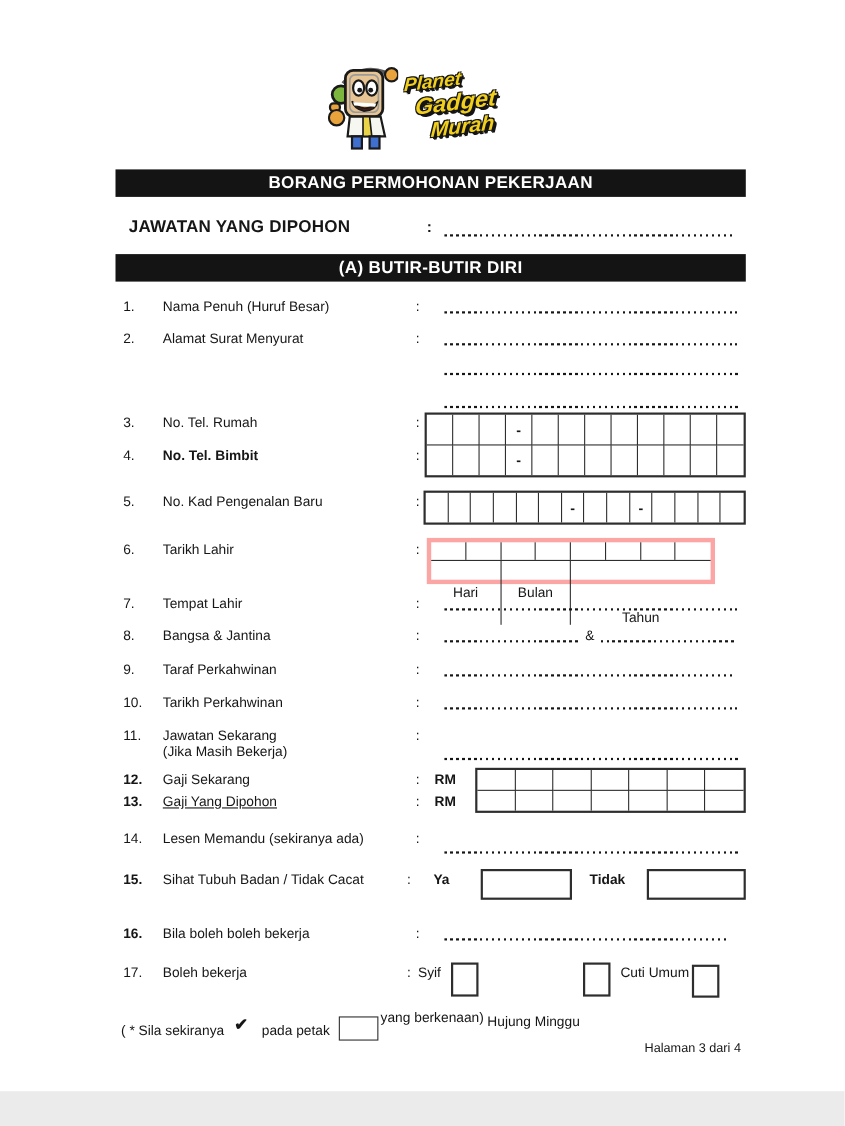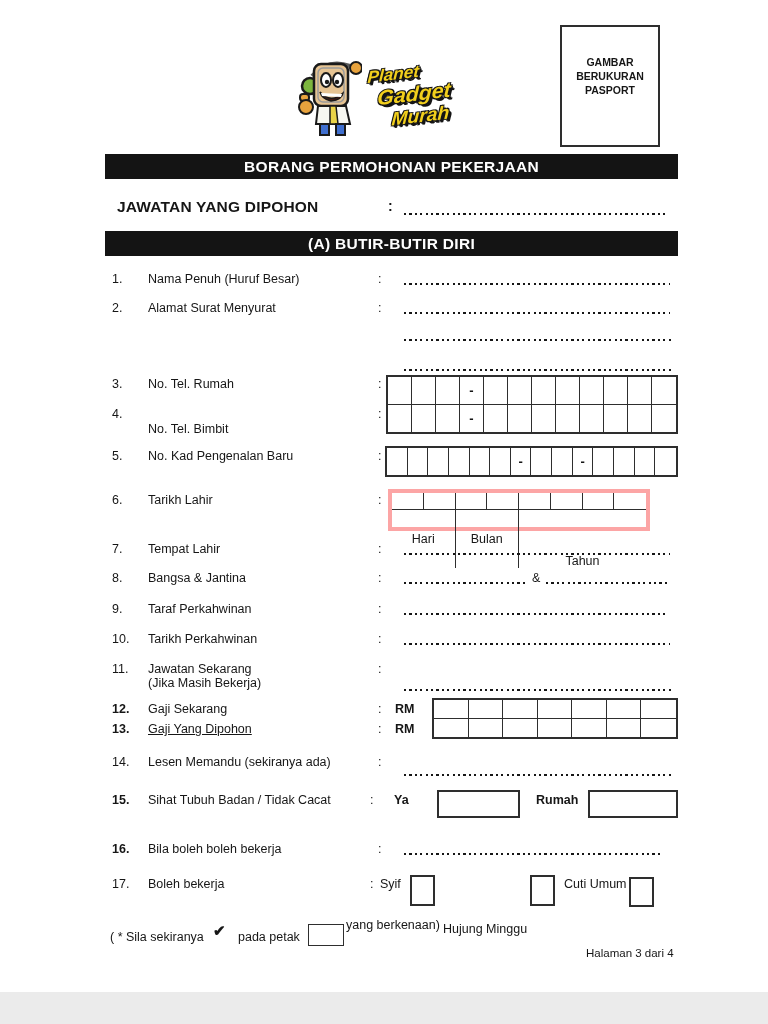--- a/index.html
+++ b/index.html
@@ -76,25 +76,20 @@
       <rect x="22" y="68" width="9" height="11" fill="#3f6fcf" stroke="#1a1a1a" stroke-width="2"></rect>
       <rect x="38" y="68" width="9" height="11" fill="#3f6fcf" stroke="#1a1a1a" stroke-width="2"></rect>
     </svg>
     <div class="logo-text">
       <span class="lt lt1">Planet</span>
       <span class="lt lt2">Gadget</span>
       <span class="lt lt3">Murah</span>
     </div>
   </div>
 
-  <div class="photo">
-    <div>GAMBAR</div>
-    <div>BERUKURAN</div>
-    <div>PASPORT</div>
-  </div>
 
   <div class="bar" style="top:154px;">
     <span>BORANG PERMOHONAN PEKERJAAN</span>
   </div>
 
   <span class="pos-label">JAWATAN YANG DIPOHON</span>
   <span class="pos-colon">:</span>
   <div class="dots" style="left:404px;top:200px;width:262px;"></div>
 
   <div class="bar" style="top:231px;">
@@ -110,21 +105,21 @@
   <span class="lbl" style="top:301px;">Alamat Surat Menyurat</span>
   <span class="colon" style="top:301px;">:</span>
   <div class="dots" style="left:404px;top:299px;width:266px;"></div>
   <div class="dots" style="left:404px;top:326px;width:268px;"></div>
   <div class="dots" style="left:404px;top:356px;width:268px;"></div>
 
   <span class="num" style="top:377px;">3.</span>
   <span class="lbl" style="top:377px;">No. Tel. Rumah</span>
   <span class="colon" style="top:377px;">:</span>
   <span class="num" style="top:407px;">4.</span>
-  <span class="lbl" style="top:422px;">No. Tel. Bimbit</span>
+  <span class="lbl" style="top:407px;font-weight:bold;">No. Tel. Bimbit</span>
   <span class="colon" style="top:407px;">:</span>
   <div class="grid tel">
     <span></span>
     <span></span>
     <span></span>
     <span>-</span>
     <span></span>
     <span></span>
     <span></span>
     <span></span>
@@ -243,21 +238,21 @@
   <span class="num" style="top:755px;">14.</span>
   <span class="lbl" style="top:755px;">Lesen Memandu (sekiranya ada)</span>
   <span class="colon" style="top:755px;">:</span>
   <div class="dots" style="left:404px;top:761px;width:268px;"></div>
 
   <span class="num b" style="top:793px;">15.</span>
   <span class="lbl" style="top:793px;">Sihat Tubuh Badan / Tidak Cacat</span>
   <span class="colon" style="left:370px;top:793px;">:</span>
   <span class="txt b" style="left:394px;top:793px;">Ya</span>
   <div class="box" style="left:437px;top:790px;width:83px;height:28px;"></div>
-  <span class="txt b" style="left:536px;top:793px;">Rumah</span>
+  <span class="txt b" style="left:536px;top:793px;">Tidak</span>
   <div class="box" style="left:588px;top:790px;width:90px;height:28px;"></div>
 
   <span class="num b" style="top:842px;">16.</span>
   <span class="lbl" style="top:842px;">Bila boleh boleh bekerja</span>
   <span class="colon" style="top:842px;">:</span>
   <div class="dots" style="left:404px;top:840px;width:258px;"></div>
 
   <span class="num" style="top:877px;">17.</span>
   <span class="lbl" style="top:877px;">Boleh bekerja</span>
   <span class="colon" style="left:370px;top:877px;">:</span>

